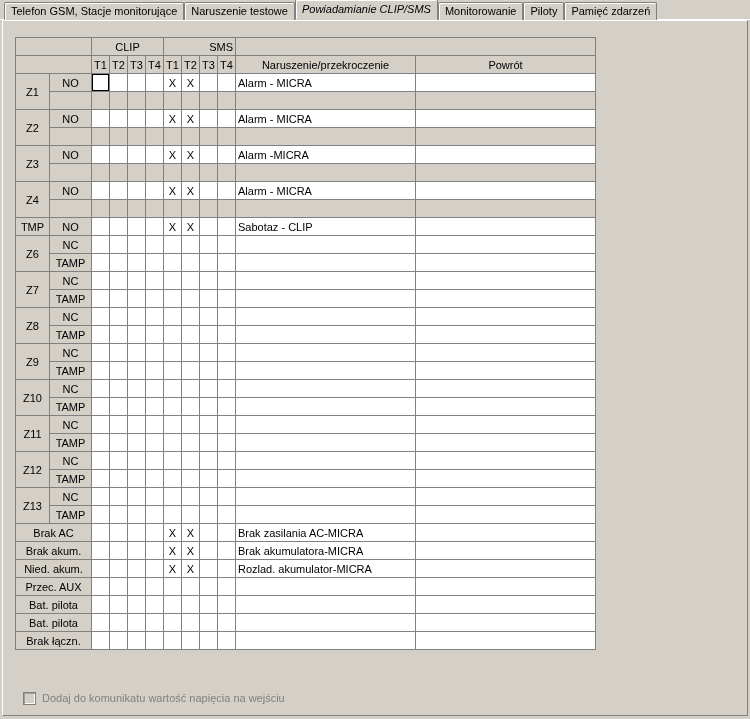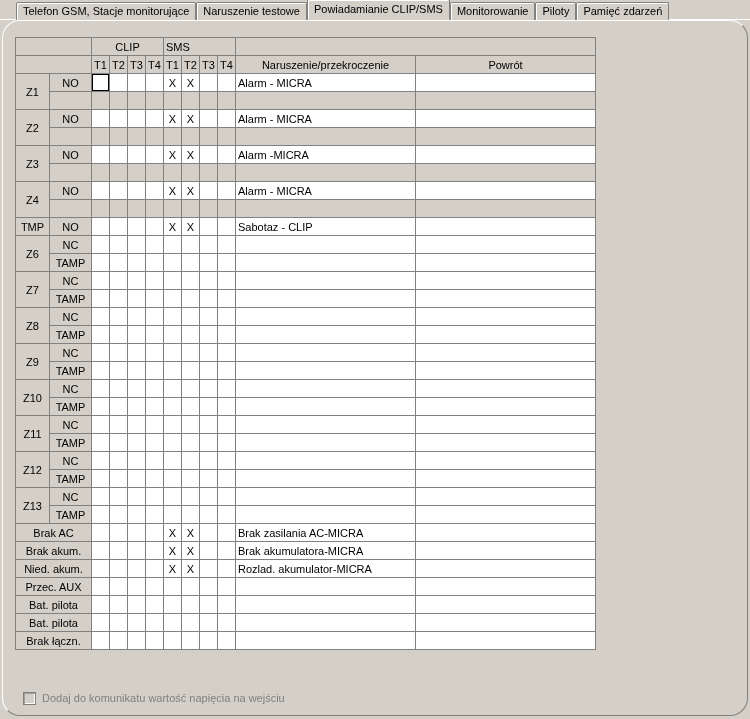--- a/index.html
+++ b/index.html
@@ -12,21 +12,21 @@
     background: #D4D0C8;
     color: #000;
     box-sizing: border-box;
   }
   *, *::before, *::after { box-sizing: border-box; }
 
   .tabs {
     display: flex;
     height: 20px;
     align-items: flex-end;
-    padding-left: 16px;
+    padding-left: 4px;
     border-bottom: 1px solid #fff;
   }
   .tab {
     background: #D4D0C8;
     border: 1px solid #808080;
     border-bottom: none;
     padding: 2px 6px 3px 6px;
     margin-right: 0px;
     font-size: 11px;
     position: relative;
@@ -36,32 +36,32 @@
     border-top-right-radius: 2px;
     box-shadow: inset 1px 1px 0 #fff;
   }
   .tab.selected {
     background: #D4D0C8;
     padding-top: 3px;
     padding-bottom: 4px;
     top: 1px;
     border-bottom: 1px solid #D4D0C8;
     z-index: 2;
+    font-style: italic;
   }
   .panel {
     border-left: 1px solid #fff;
     border-top: 1px solid #fff;
     border-right: 1px solid #808080;
     border-bottom: 1px solid #808080;
     width: 746px;
     height: 696px;
     margin: 0 2px;
     padding-top: 16px;
     position: relative;
-    border-radius: 18px;
   }
 
   table.grid {
     border-collapse: collapse;
     table-layout: fixed;
     margin-left: 12px;
   }
   table.grid td, table.grid th {
     border: 1px solid #808080;
     height: 18px;
@@ -135,21 +135,21 @@
         <col class="col-t">
         <col class="col-t">
       <col class="col-nar">
         <col class="col-pow">
     </colgroup>
 
     <tbody>
         <tr>
       <th class="hdr-bg" colspan="2"></th>
       <th class="hdr-bg" colspan="4" style="text-align:center">CLIP</th>
-      <th class="hdr-bg" colspan="4" style="text-align:left">SMS</th>
+      <th class="hdr-bg" colspan="4" style="text-align:right">SMS</th>
       <th class="hdr-bg" colspan="2"></th>
     </tr>
 
     <tr>
       <th class="hdr-bg" colspan="2"></th>
       <th class="hdr-bg" style="text-align:center">T1</th>
       <th class="hdr-bg" style="text-align:center">T2</th>
       <th class="hdr-bg" style="text-align:center">T3</th>
       <th class="hdr-bg" style="text-align:center">T4</th>
       <th class="hdr-bg" style="text-align:center">T1</th>

